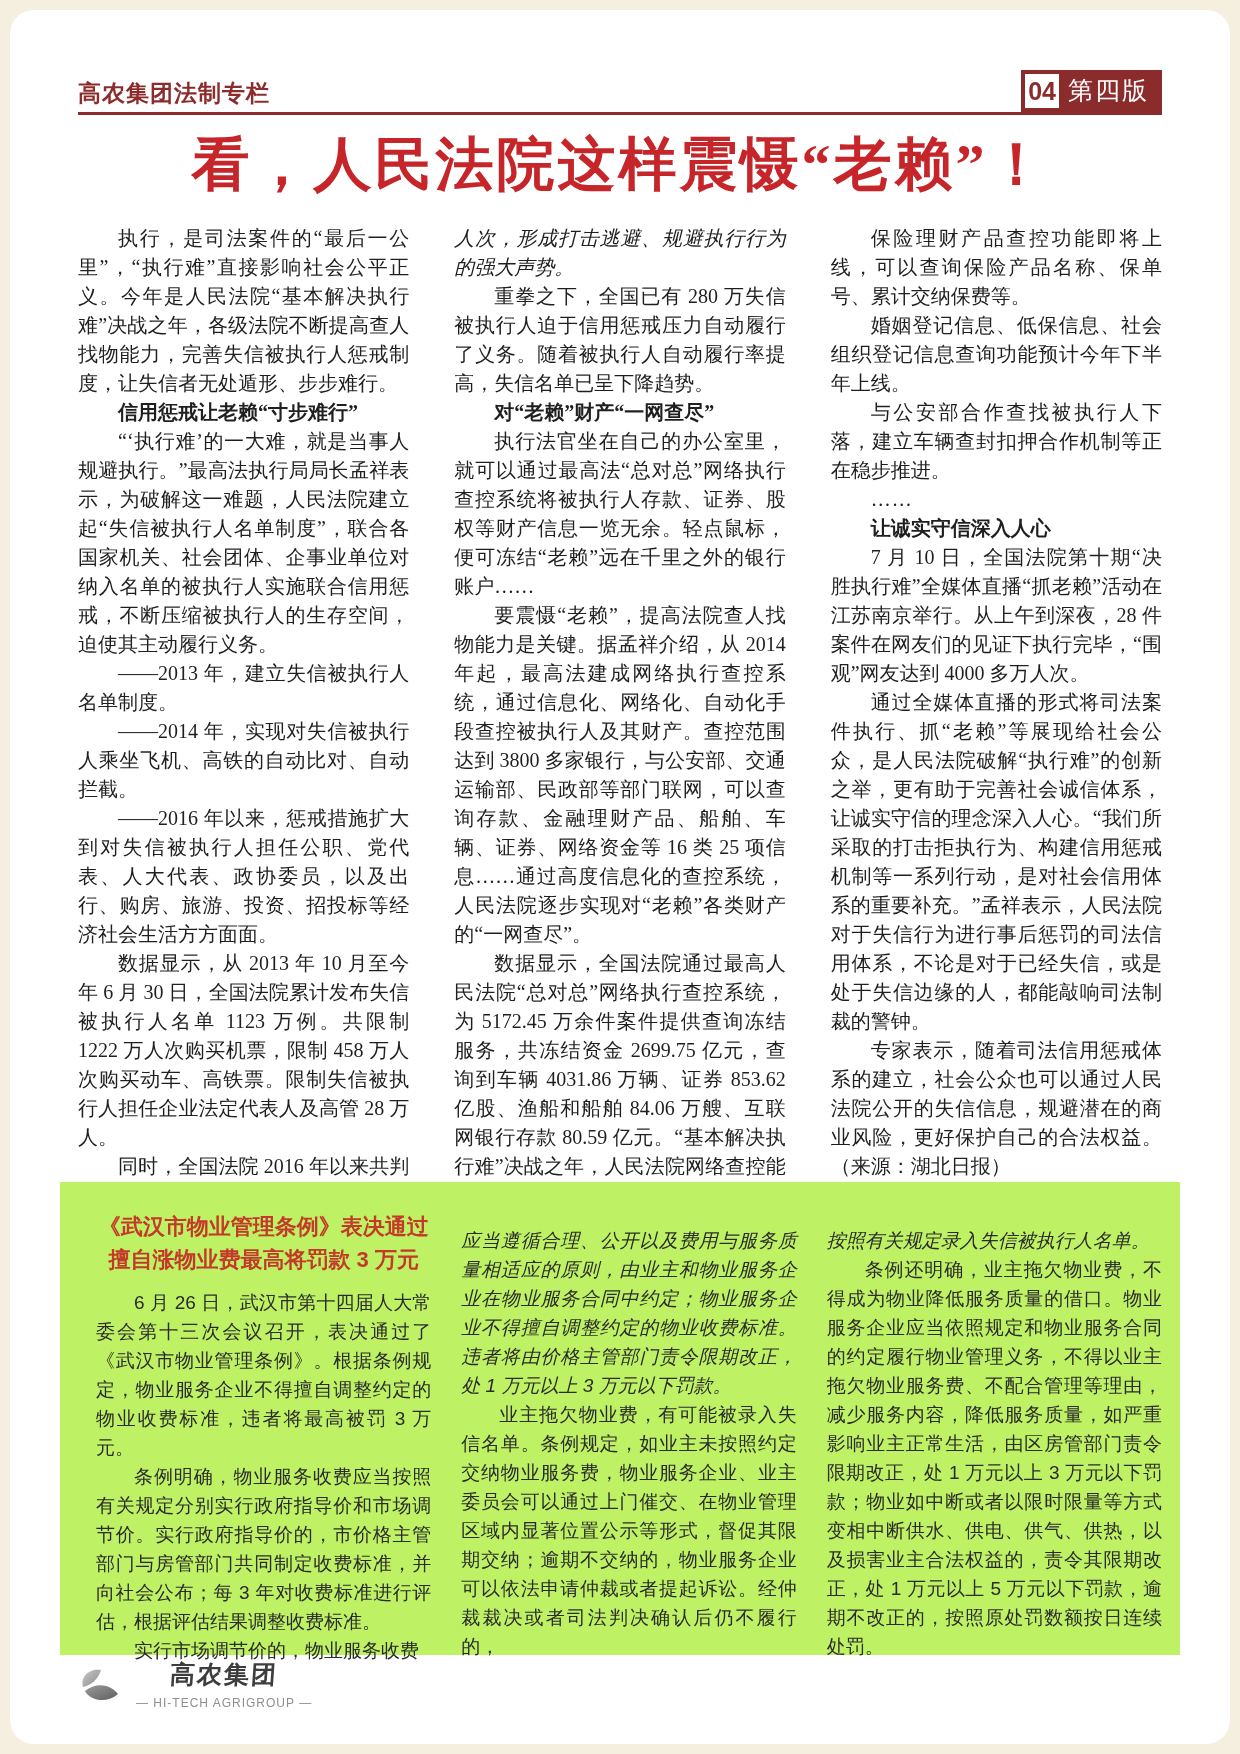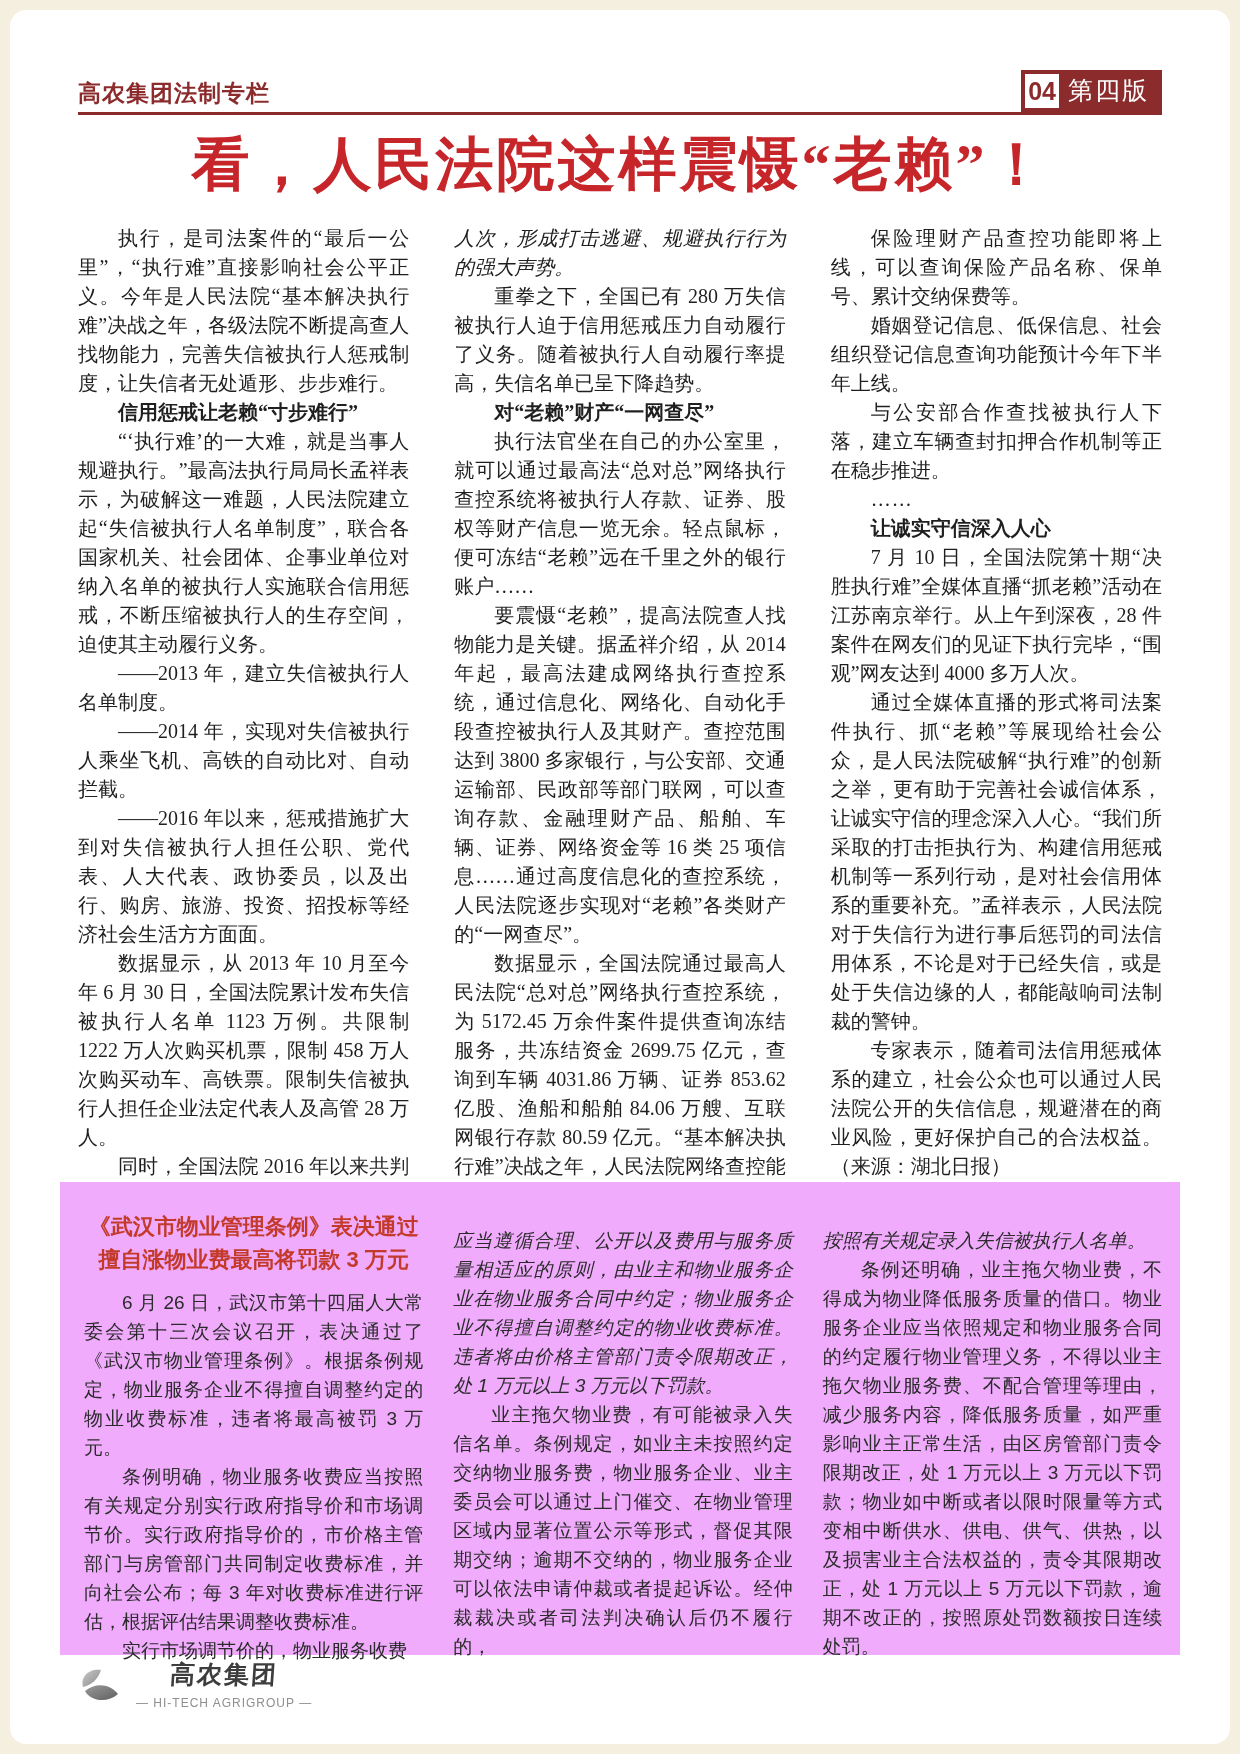--- a/index.html
+++ b/index.html
@@ -2,21 +2,21 @@
 <html lang="zh"><head>
 <meta charset="utf-8">
 <style>
   html,body{margin:0;padding:0;}
   body{
     width:1240px;height:1754px;position:relative;
     background:#f5efe0;
     font-family:"Liberation Serif","DejaVu Serif",serif;
   }
   .page{
-    position:absolute;inset:10px;background:#ffffff;border-radius:16px;
+    position:absolute;inset:10px;background:#ffffff;border-radius:24px;
     overflow:hidden;
   }
   
   .section-label{
     position:absolute;left:68px;top:68px;
     font-family:"Liberation Sans","DejaVu Sans",sans-serif;
     font-weight:bold;font-size:23px;color:#8c2b2c;letter-spacing:1px;
   }
   .header-rule{
     position:absolute;left:68px;right:68px;top:102px;height:3px;background:#8c2b2c;
@@ -50,22 +50,22 @@
     margin:0;text-align:justify;
     font-size:20px;line-height:29px;color:#1f1f1f;
   }
   .para.indent{text-indent:2em;}
   .para.cont{text-indent:0;font-style:italic;}
   .para.sub{text-indent:2em;font-weight:bold;}
   .para.dots{text-indent:2em;letter-spacing:1px;}
   
   .box{
     position:absolute;left:50px;right:50px;top:1172px;height:473px;
-    background:#f0abfc;box-sizing:border-box;
-    padding:26px 18px 20px 24px;
+    background:#bef264;box-sizing:border-box;
+    padding:26px 18px 20px 36px;
   }
   .box-columns{display:flex;gap:30px;height:100%;}
   .box .col2pad{padding-top:18px;}
   .box-title{
     text-align:center;color:#c33a2a;font-weight:bold;
     font-family:"Liberation Sans","DejaVu Sans",sans-serif;
     font-size:22px;line-height:33px;margin:2px 0 12px 0;
   }
   .box .para{
     font-family:"Liberation Sans","DejaVu Sans",sans-serif;

